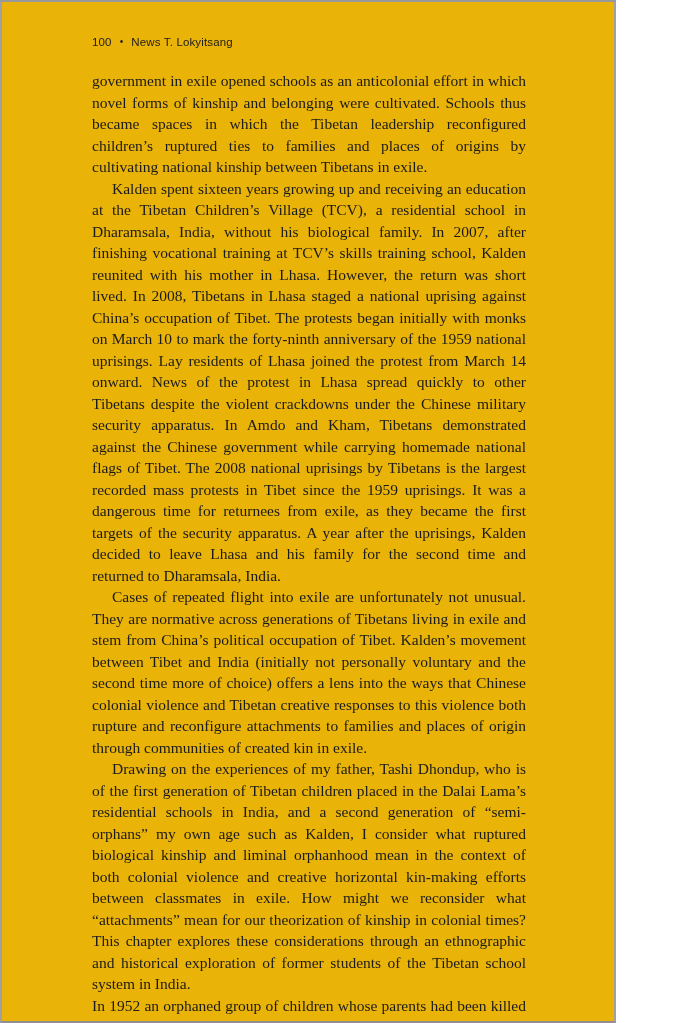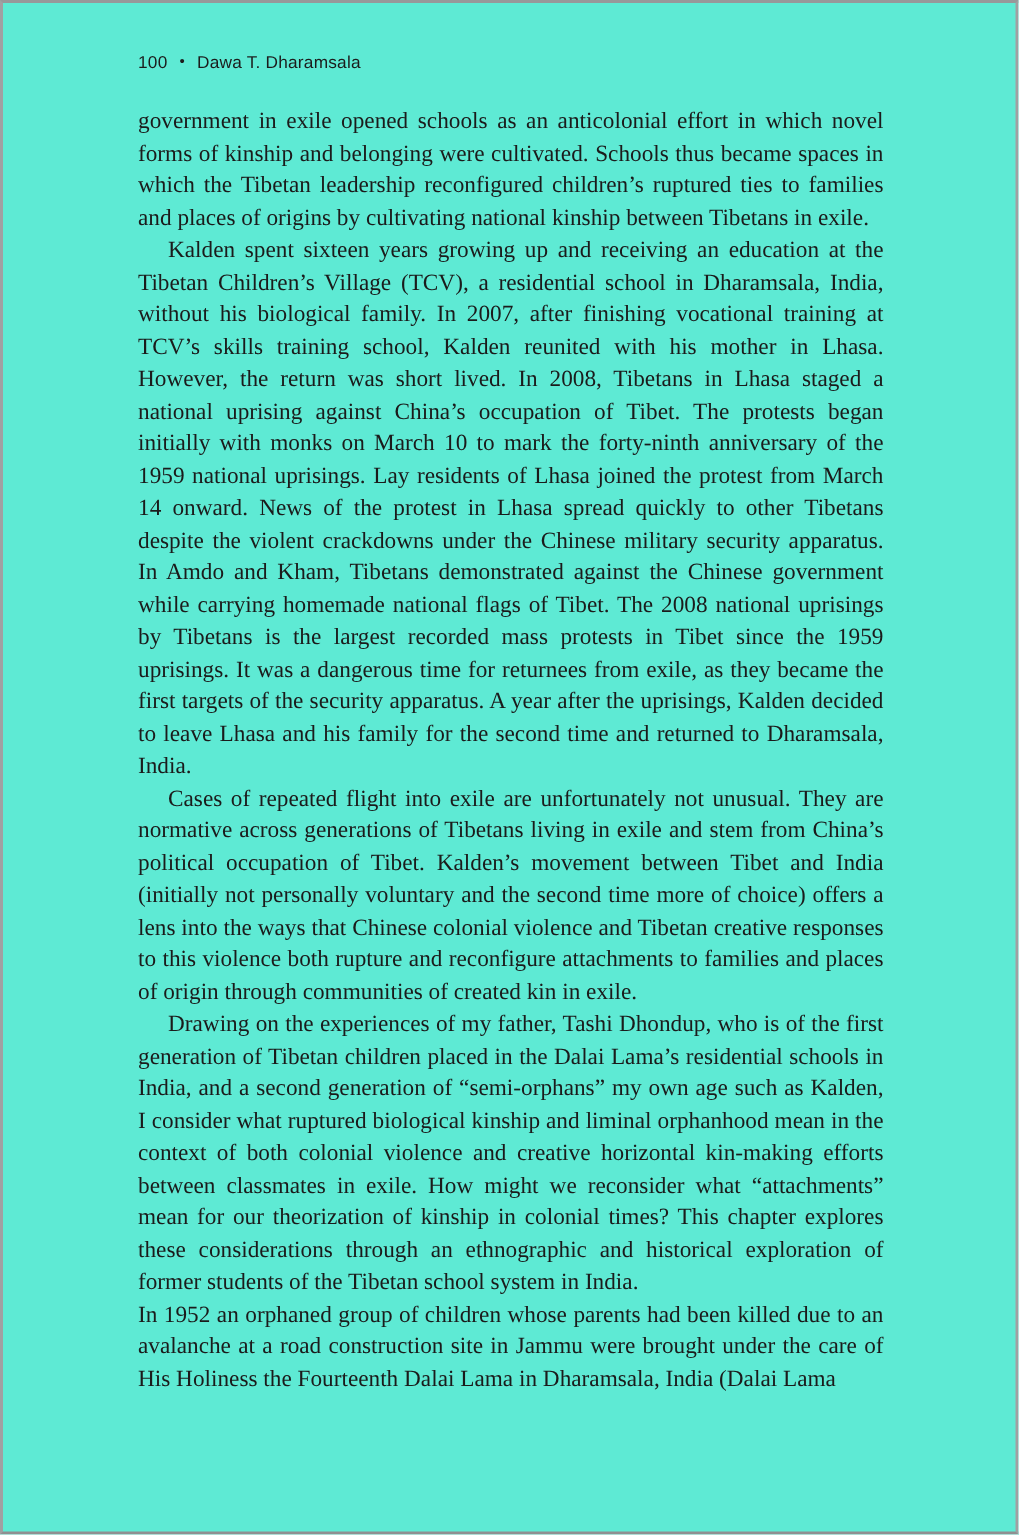--- a/index.html
+++ b/index.html
@@ -2,24 +2,24 @@
 <html lang="en"><head>
 <meta charset="utf-8">
 <style>
   html, body {
     margin: 0;
     padding: 0;
     background: #ffffff;
   }
   .page {
     position: relative;
-    width: 679px;
+    width: 616px;
     height: 1023px;
     box-sizing: border-box;
-    background: #5eead4;
+    background: #eab308;
     border-top: 2px solid #98989a;
     border-bottom: 2px solid #8f8f91;
     border-left: 2px solid #a0a0a2;
     border-right: 2px solid #a0a0a2;
     overflow: hidden;
   }
   .content {
     padding: 34px 88px 0 90px;
   }
   .running-header {
@@ -61,21 +61,21 @@
 </style>
 </head>
 <body>
 
 <div class="page">
   <div class="content">
 
     <div class="running-header">
       <span>100</span>
       <span class="sep">•</span>
-      <span>Dawa T. Dharamsala</span>
+      <span>News T. Lokyitsang</span>
     </div>
 
     <p class="body-p">government in exile opened schools as an anticolonial effort in which novel forms of kinship and belonging were cultivated. Schools thus became spaces in which the Tibetan leadership reconfigured children’s ruptured ties to families and places of origins by cultivating national kinship between Tibetans in exile.</p>
     <p class="body-p indent">Kalden spent sixteen years growing up and receiving an education at the Tibetan Children’s Village (TCV), a residential school in Dharamsala, India, without his biological family. In 2007, after finishing vocational training at TCV’s skills training school, Kalden reunited with his mother in Lhasa. However, the return was short lived. In 2008, Tibetans in Lhasa staged a national uprising against China’s occupation of Tibet. The protests began initially with monks on March 10 to mark the forty-ninth anniversary of the 1959 national uprisings. Lay residents of Lhasa joined the protest from March 14 onward. News of the protest in Lhasa spread quickly to other Tibetans despite the violent crackdowns under the Chinese military security apparatus. In Amdo and Kham, Tibetans demonstrated against the Chinese government while carrying homemade national flags of Tibet. The 2008 national uprisings by Tibetans is the largest recorded mass protests in Tibet since the 1959 uprisings. It was a dangerous time for returnees from exile, as they became the first targets of the security apparatus. A year after the uprisings, Kalden decided to leave Lhasa and his family for the second time and returned to Dharamsala, India.</p>
     <p class="body-p indent">Cases of repeated flight into exile are unfortunately not unusual. They are normative across generations of Tibetans living in exile and stem from China’s political occupation of Tibet. Kalden’s movement between Tibet and India (initially not personally voluntary and the second time more of choice) offers a lens into the ways that Chinese colonial violence and Tibetan creative responses to this violence both rupture and reconfigure attachments to families and places of origin through communities of created kin in exile.</p>
     <p class="body-p indent">Drawing on the experiences of my father, Tashi Dhondup, who is of the first generation of Tibetan children placed in the Dalai Lama’s residential schools in India, and a second generation of “semi-orphans” my own age such as Kalden, I consider what ruptured biological kinship and liminal orphanhood mean in the context of both colonial violence and creative horizontal kin-making efforts between classmates in exile. How might we reconsider what “attachments” mean for our theorization of kinship in colonial times? This chapter explores these considerations through an ethnographic and historical exploration of former students of the Tibetan school system in India.</p>
 
 
     <p class="body-p">In 1952 an orphaned group of children whose parents had been killed due to an avalanche at a road construction site in Jammu were brought under the care of His Holiness the Fourteenth Dalai Lama in Dharamsala, India (Dalai Lama</p>
 

